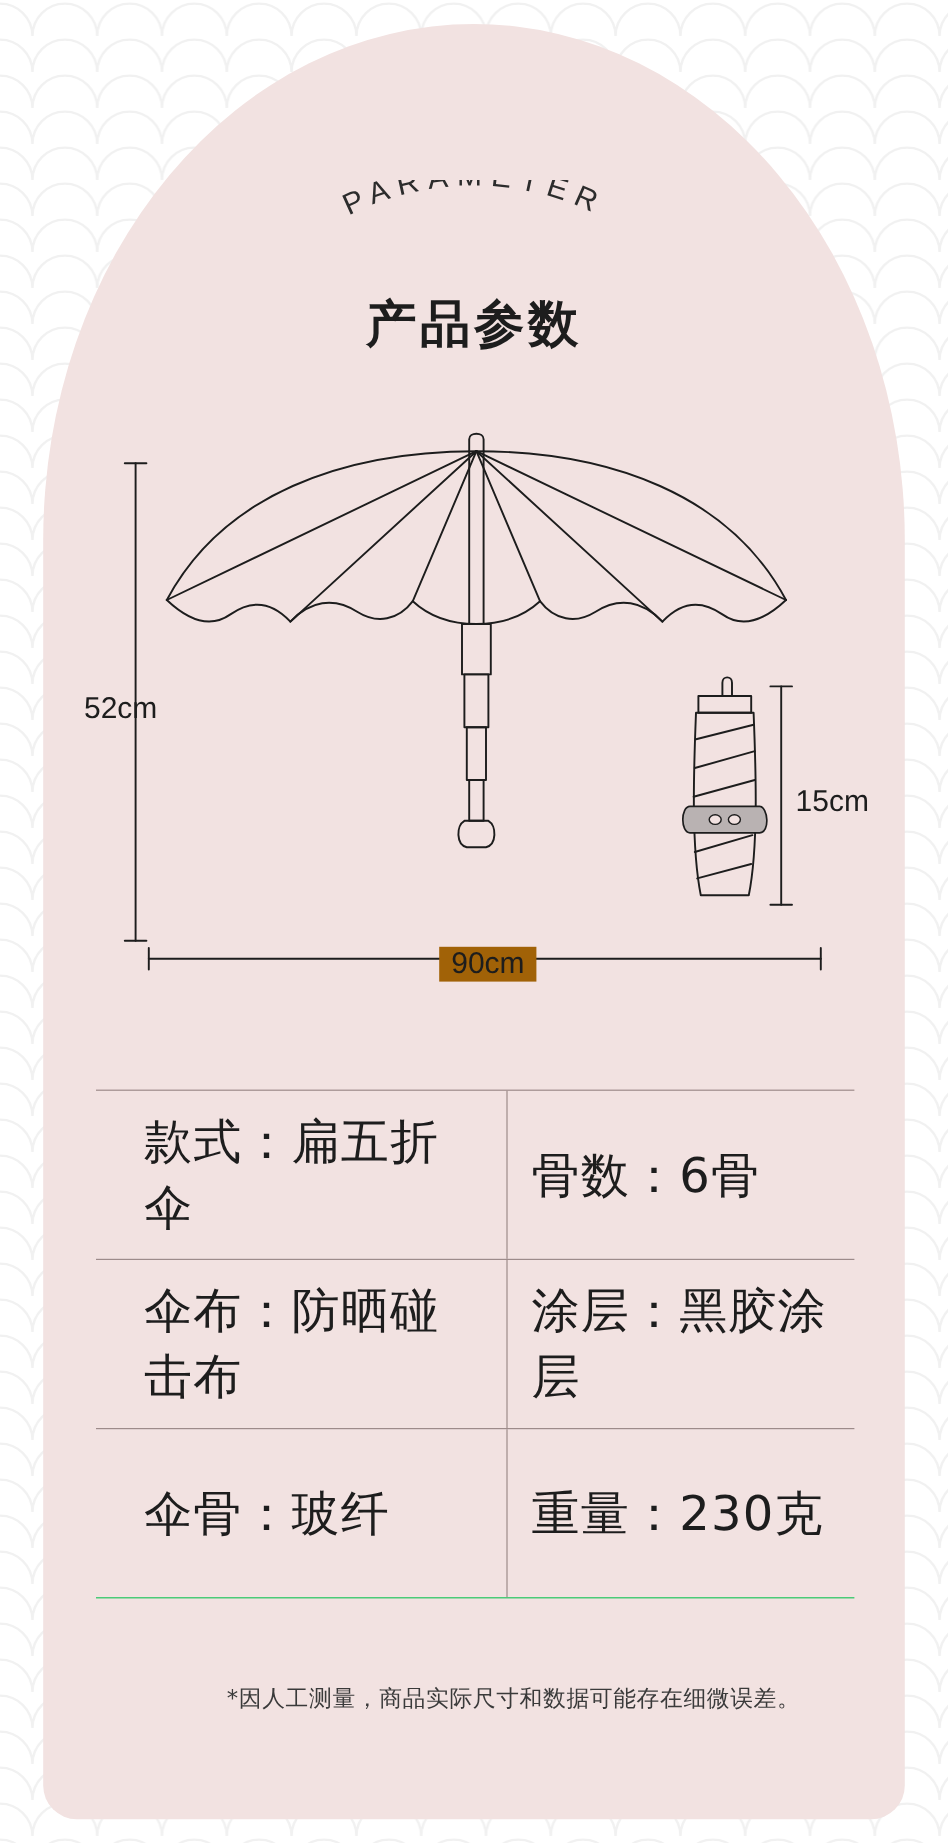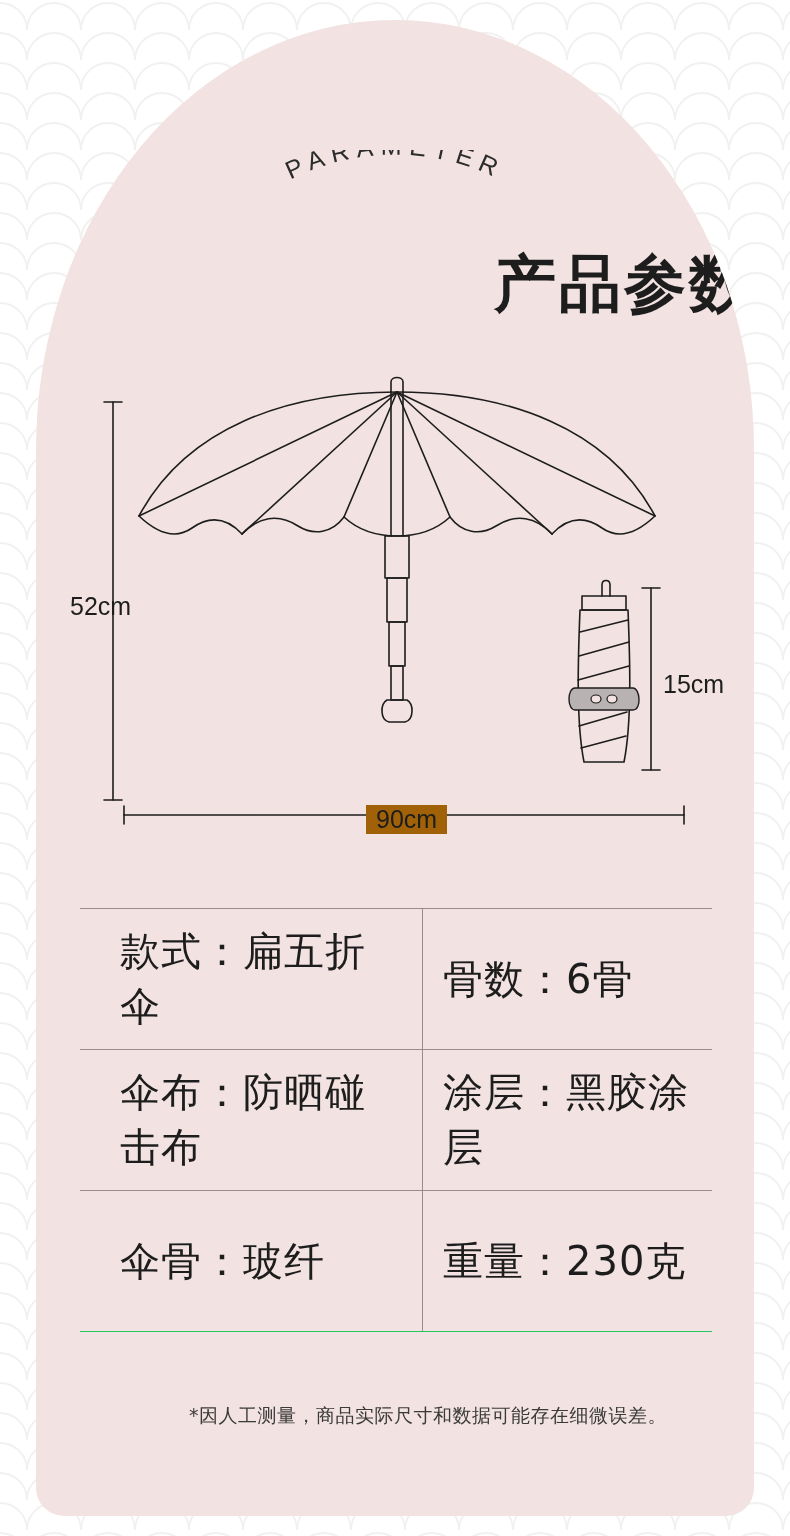--- a/index.html
+++ b/index.html
@@ -64,33 +64,33 @@
     font-family: "Liberation Sans", sans-serif;
     font-size: 25px;
     letter-spacing: 7px;
     fill: #2c2c2c;
   }
   #title {
     position: absolute;
     left: 0;
     top: 222px;
     width: 718px;
-    text-align: right;
+    text-align: center;
     font-family: "DejaVu Sans", sans-serif;
     font-weight: 700;
-    font-size: 62px;
+    font-size: 42px;
     letter-spacing: 3px;
     color: #1d1d1d;
   }
 
   
   #diagram {
     position: absolute;
     left: 0;
-    top: 350px;
+    top: 334px;
     width: 674px;
     height: 500px;
     text-align: center;
   }
   #diagram svg {
     display: block;
   }
   .dim-label {
     position: absolute;
     font-family: "Liberation Sans", sans-serif;

